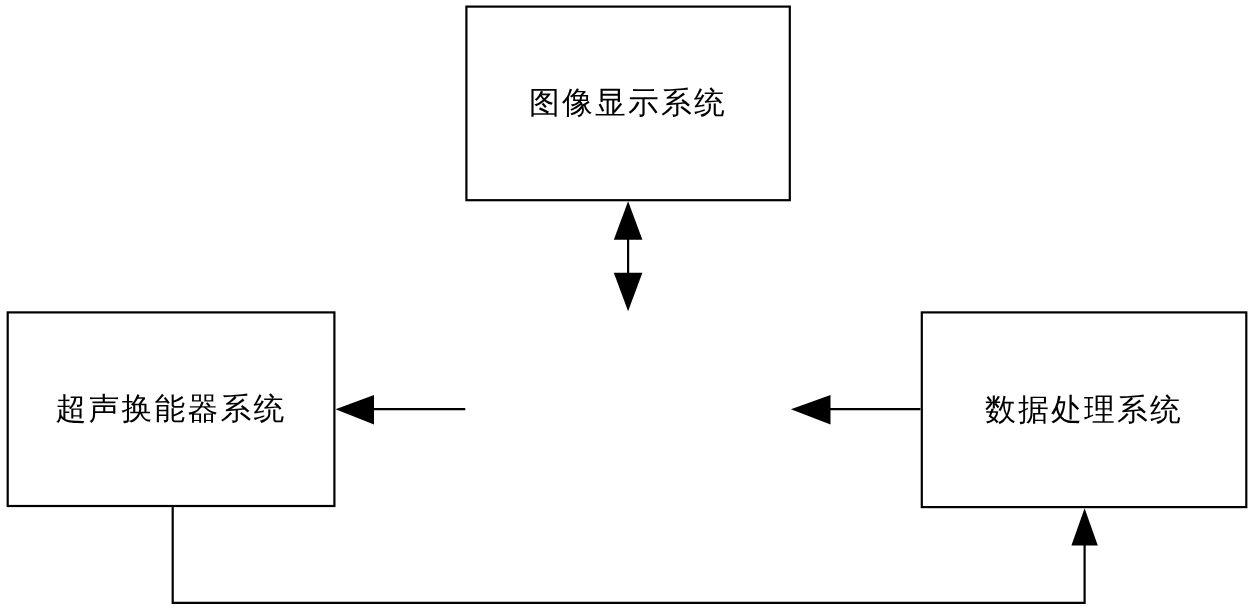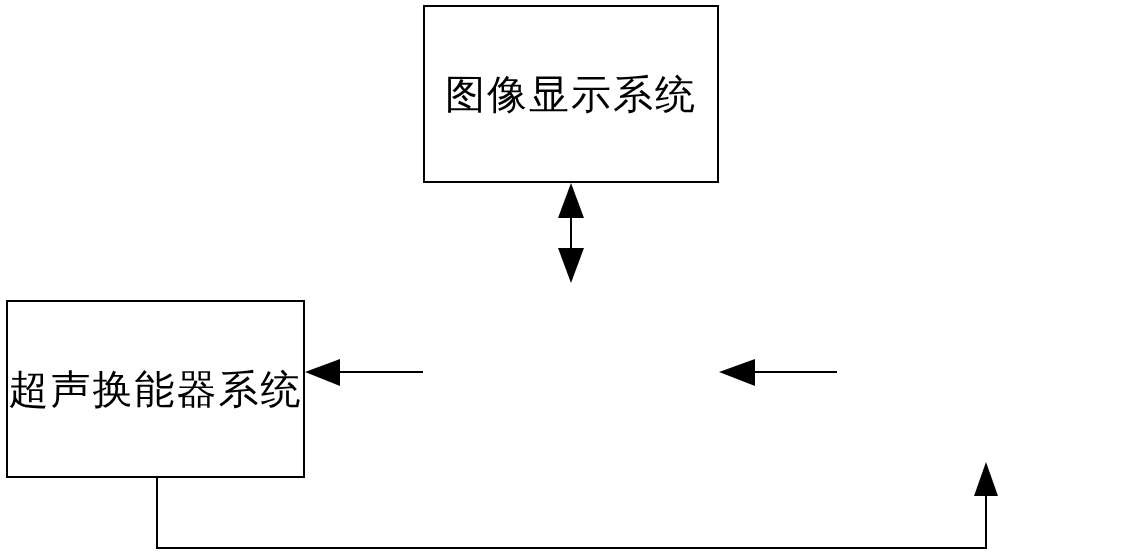--- a/index.html
+++ b/index.html
@@ -15,29 +15,29 @@
     font-family: "DejaVu Sans", sans-serif;
     overflow: hidden;
   }
   .node {
     position: absolute;
     border: 2px solid #000000;
     background: #ffffff;
     display: flex;
     align-items: center;
     justify-content: center;
-    font-size: 40px;
+    font-size: 28px;
     color: #000000;
     letter-spacing: 2px;
     box-sizing: border-box;
     white-space: nowrap;
   }
   #node-display    { left: 423px; top: 5px;   width: 296px; height: 178px; }
   #node-host       { left: 423px; top: 283px; width: 296px; height: 178px; }
-  #node-transducer { left: 6px;   top: 300px; width: 299px; height: 178px; }
+  #node-transducer { left: 6px;   top: 283px; width: 299px; height: 178px; }
   #node-dataproc   { left: 837px; top: 283px; width: 297px; height: 179px; }
   #arrows {
     position: absolute;
     left: 0;
     top: 0;
     width: 1142px;
     height: 559px;
   }
 </style>
 </head>
@@ -67,14 +67,17 @@
 
   <div class="node" id="node-display">
     <span>图像显示系统</span>
   </div>
 
 
   <div class="node" id="node-transducer">
     <span>超声换能器系统</span>
   </div>
 
+  <div class="node" id="node-dataproc">
+    <span>数据处理系统</span>
+  </div>
 
 </div>
 
 </body></html>

